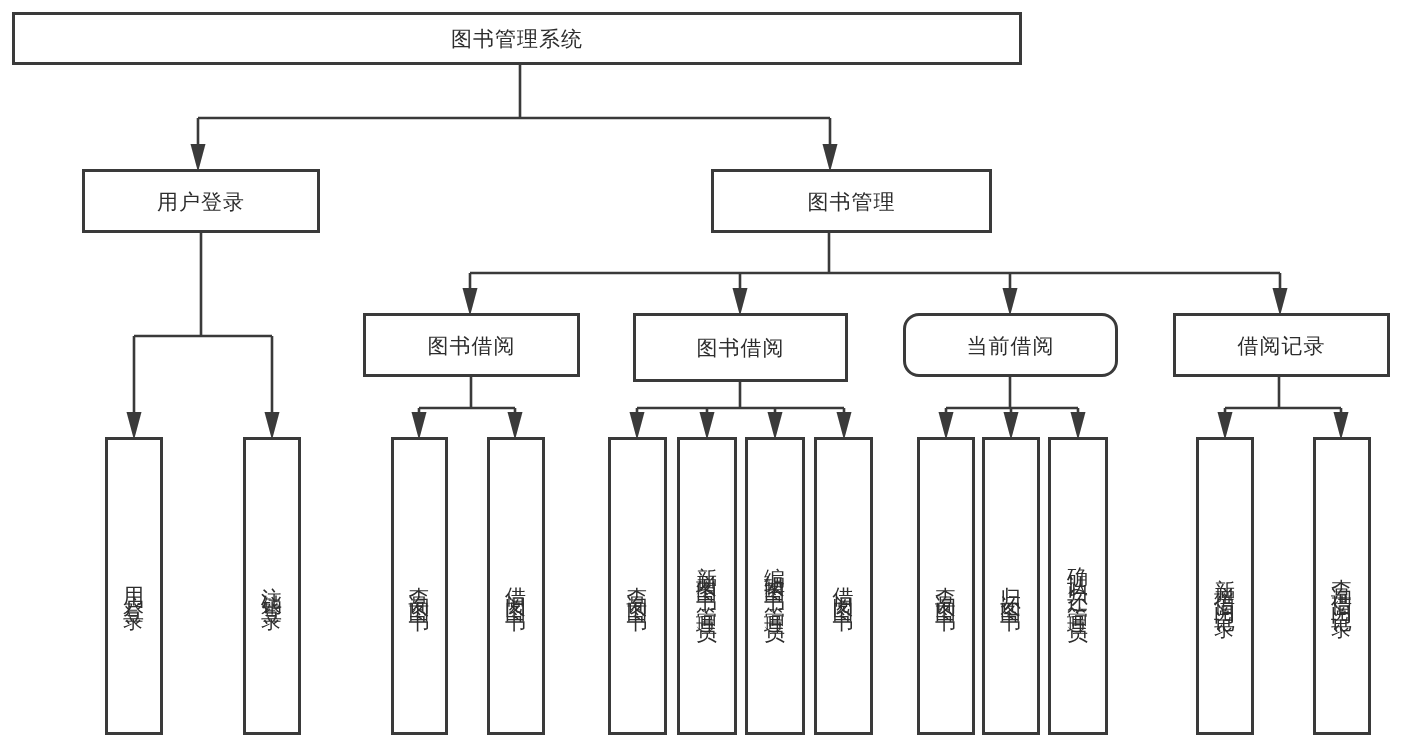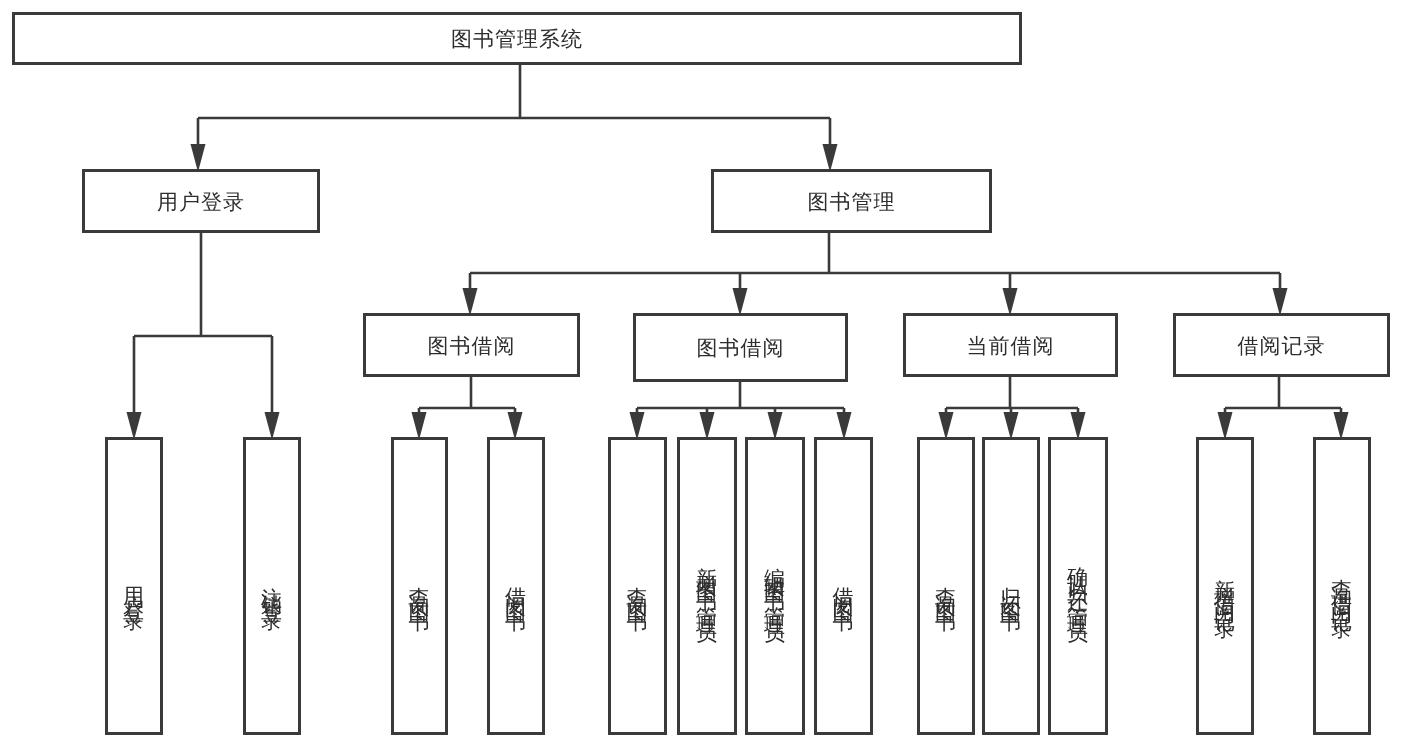--- a/index.html
+++ b/index.html
@@ -101,21 +101,21 @@
     </g>
   </svg>
 
   <div class="box hbox" style="left:12px; top:12px; width:1010px; height:53px;">图书管理系统</div>
 
   <div class="box hbox" style="left:82px; top:169px; width:238px; height:64px;">用户登录</div>
   <div class="box hbox" style="left:711px; top:169px; width:281px; height:64px;">图书管理</div>
 
   <div class="box hbox" style="left:363px; top:313px; width:217px; height:64px;">图书借阅</div>
   <div class="box hbox" style="left:633px; top:313px; width:215px; height:69px;">图书借阅</div>
-  <div class="box hbox" style="left:903px; top:313px; width:215px; height:64px;">当前借阅</div>
+  <div class="box hbox" style="left:903px; top:313px; width:215px; height:64px;border-radius:16px;">当前借阅</div>
   <div class="box hbox" style="left:1173px; top:313px; width:217px; height:64px;">借阅记录</div>
 
   <div class="box vbox" style="left:105px; top:437px; width:58px; height:298px;">用户登录</div>
   <div class="box vbox" style="left:243px; top:437px; width:58px; height:298px;">注销登录</div>
 
   <div class="box vbox" style="left:391px; top:437px; width:57px; height:298px;">查询图书</div>
   <div class="box vbox" style="left:487px; top:437px; width:58px; height:298px;">借阅图书</div>
 
   <div class="box vbox" style="left:608px; top:437px; width:59px; height:298px;">查询图书</div>
   <div class="box vbox" style="left:677px; top:437px; width:60px; height:298px;">新增图书（管理员）</div>

